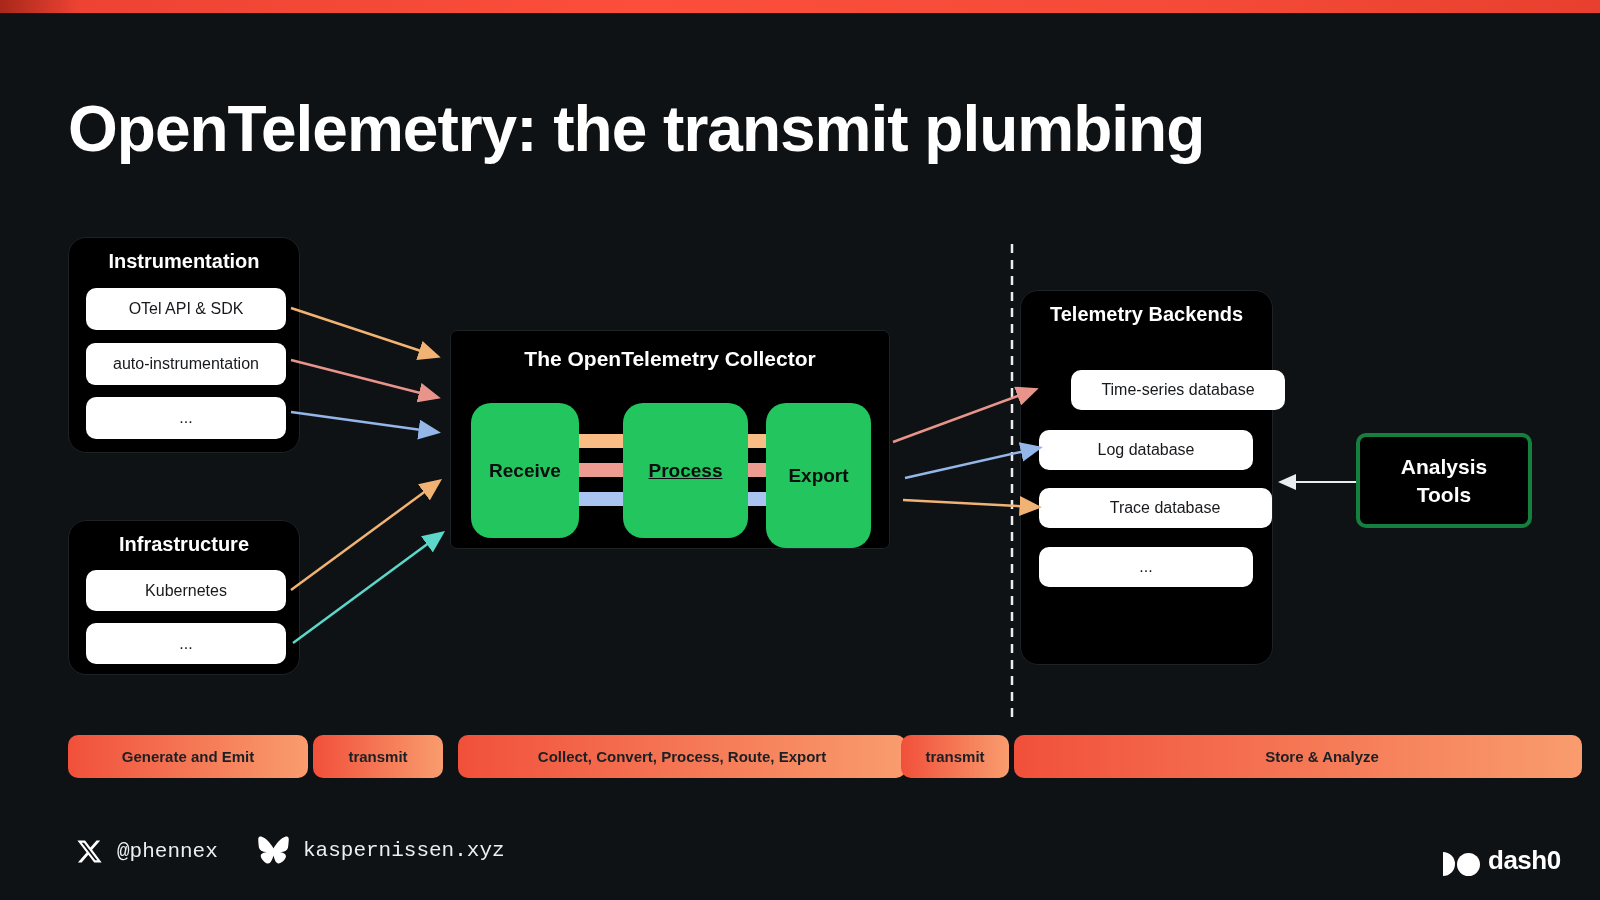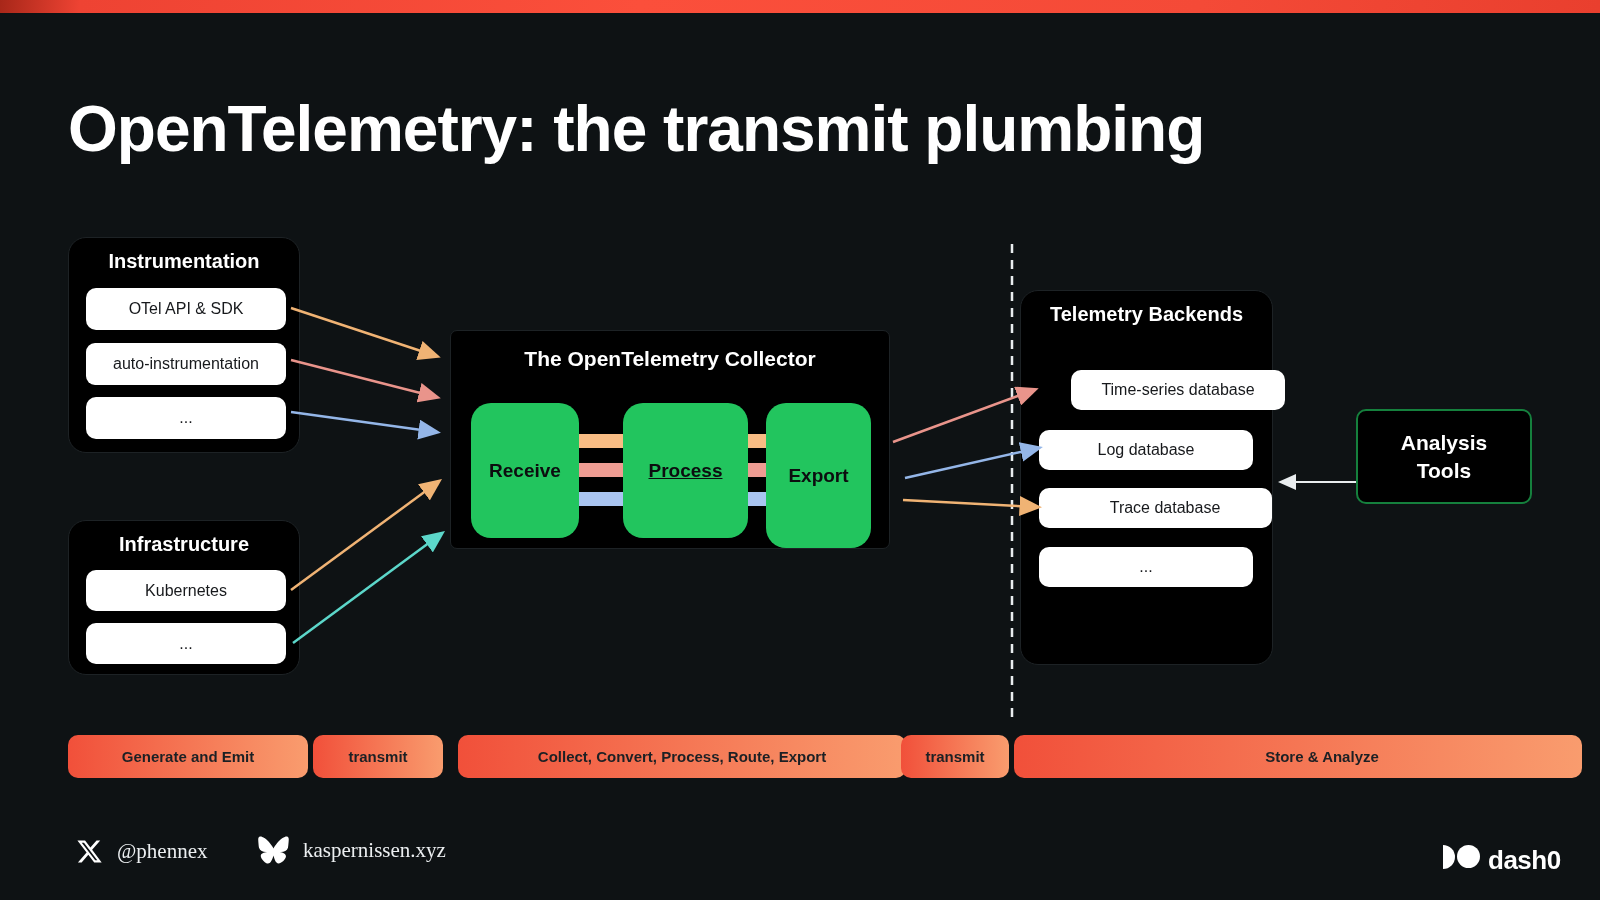--- a/index.html
+++ b/index.html
@@ -34,38 +34,38 @@
   .stage-box{
     position:absolute;background:#22c55e;border-radius:20px;z-index:3;
     display:flex;align-items:center;justify-content:center;
     color:#0c0d0f;font-weight:700;font-size:19px;
   }
   .stripe{position:absolute;z-index:2;height:14px;}
   .stripe.orange{background:#f8bc84;}
   .stripe.pink{background:#ee9c92;}
   .stripe.blue{background:#a9c4f0;}
   .analysis-box{
-    position:absolute;left:1356px;top:409px;width:176px;height:95px;
-    background:#000000;border:2px solid #15803d;border-radius:10px;
+    position:absolute;left:1356px;top:433px;width:176px;height:95px;
+    background:#000000;border:4px solid #15803d;border-radius:10px;
     display:flex;align-items:center;justify-content:center;box-sizing:border-box;
   }
   .analysis-box .label{
     width:110px;text-align:center;color:#ffffff;font-weight:700;font-size:21px;line-height:1.3;
   }
   .phase-bar{
     position:absolute;top:735px;height:43px;border-radius:10px;
     background:linear-gradient(90deg,#f1503a 0%,#f99c6e 100%);
     display:flex;align-items:center;justify-content:center;
     color:#1c2024;font-weight:700;font-size:15px;
   }
   .svg-overlay{position:absolute;left:0;top:0;width:1600px;height:900px;pointer-events:none;}
   .footer{position:absolute;left:0;top:824px;width:1600px;height:50px;}
   .footer-item{position:absolute;display:flex;align-items:center;gap:14px;color:#eceff1;}
-  .footer-label{font-family:Liberation Serif, serif;font-size:21px;}
-  .brand{position:absolute;left:1443px;top:845px;display:flex;align-items:flex-start;gap:0;}
+  .footer-label{font-family:Liberation Mono, monospace;font-size:21px;}
+  .brand{position:absolute;left:1443px;top:845px;display:flex;align-items:flex-end;gap:0;}
   .brand-half-disc{width:12px;height:24px;background:#ffffff;border-radius:0 12px 12px 0;}
   .brand-dot{width:23px;height:23px;background:#ffffff;border-radius:50%;margin-left:2px;}
   .brand-text{color:#ffffff;font-size:26px;font-weight:600;letter-spacing:-0.5px;margin-left:8px;}
 </style>
 </head>
 <body>
 
 <div class="stage">
 
   <div class="topbar"></div>

